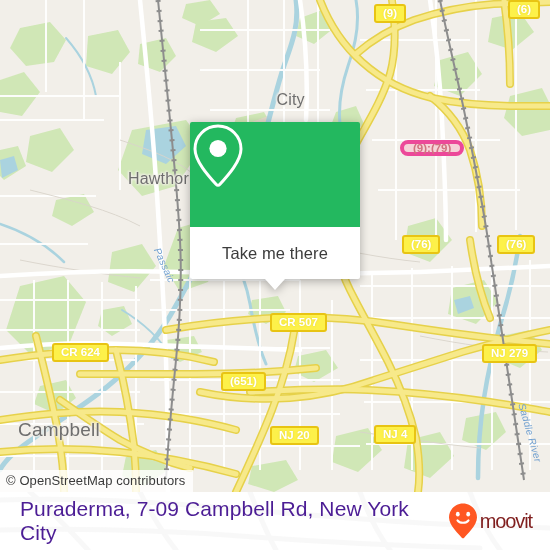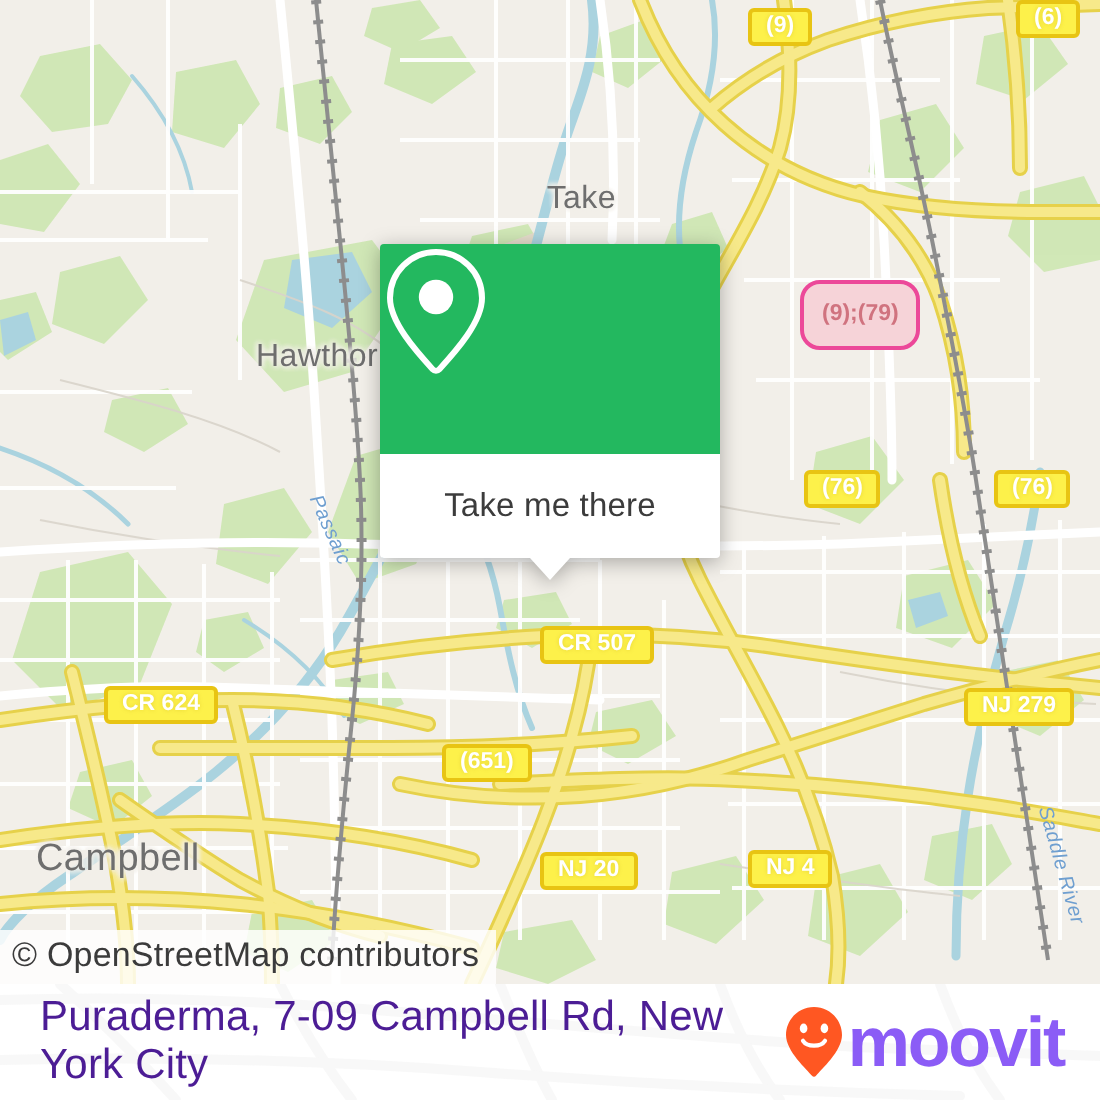--- a/index.html
+++ b/index.html
@@ -22,26 +22,26 @@
 
   .water-label{position:absolute;color:#6f9fd0;font-size:10px;font-style:italic;
       white-space:nowrap;letter-spacing:.3px;}
 
   
   .shield{position:absolute;display:flex;align-items:center;justify-content:center;
       box-sizing:border-box;white-space:nowrap;font-weight:700;}
   .shield-yellow{background:#fdf14a;border:2px solid #e8c413;color:#ffffff;
       border-radius:3px;font-size:11.5px;padding:1px 7px 2px 7px;height:19px;
       text-shadow:0 0 2px rgba(170,140,0,.25);}
-  .shield-pink{background:#f6d3d8;border:2px solid #ec4899;color:#d0737f;
-      border-radius:10px;font-size:11.5px;padding:1px 9px 2px 9px;height:35px;}
+  .shield-pink{background:#f6d3d8;border:4px solid #ec4899;color:#d0737f;
+      border-radius:10px;font-size:11.5px;padding:1px 9px 2px 9px;height:16px;}
 
   
   #attrib{position:absolute;left:0;bottom:0;background:rgba(255,255,255,.82);
-      color:#3b3b3b;font-size:17px;padding:3px 8px 4px 6px;letter-spacing:.1px;}
+      color:#3b3b3b;font-size:13px;padding:3px 8px 4px 6px;letter-spacing:.1px;}
 
   
   #popup{position:absolute;left:190px;top:122px;width:170px;
       filter:drop-shadow(0 2px 5px rgba(0,0,0,.30));}
   #popup-head{background:#23b85f;height:105px;display:flex;align-items:center;
       justify-content:center;border-radius:2px 2px 0 0;}
   #popup-foot{background:#ffffff;height:52px;display:flex;align-items:center;
       justify-content:center;position:relative;border-radius:0 0 2px 2px;}
   #popup-foot-label{color:#3c3c3c;font-size:16.5px;letter-spacing:.1px;}
   #popup-tail{position:absolute;left:50%;margin-left:-10px;bottom:-11px;
@@ -51,21 +51,21 @@
   
   #footer{position:absolute;left:0;top:492px;width:550px;height:58px;
       background:#ffffff;overflow:hidden;}
   #footer-ghost{position:absolute;left:0;top:-492px;width:550px;height:550px;
       opacity:.10;}
   #footer-inner{position:relative;width:100%;height:100%;display:flex;
       align-items:center;justify-content:space-between;padding:0 18px 0 20px;
       box-sizing:border-box;}
   #footer-title{color:#4c1d95;font-size:21px;letter-spacing:.1px;}
   #brand{display:flex;align-items:center;gap:2px;}
-  #brand-word{color:#8b5cf6;font-size:35px;font-weight:700;letter-spacing:-1.1px;
+  #brand-word{color:#7f1d1d;font-size:20px;font-weight:400;letter-spacing:-1.1px;
       line-height:1;}
 </style>
 </head>
 <body>
 
 <div id="app">
 
   <div id="map">
 
     <svg width="550" height="492" viewBox="0 0 550 492">
@@ -229,21 +229,21 @@
         <g fill="none" stroke="#8d8d8d" stroke-width="2" stroke-dasharray="2 8">
           <path d="M158 0 C162 40 166 80 170 120 C174 160 178 200 180 240
                    C182 280 180 320 176 360 C172 400 168 440 166 480" stroke-width="5"></path>
           <path d="M440 0 C448 40 458 80 466 120 C474 160 482 200 488 240
                    C494 280 500 320 506 360 C512 400 518 440 524 480" stroke-width="5"></path>
         </g>
       </g>
     </svg>
 
     <div class="place-label place-town" style="left:272px;top:56px;text-align:center;">
-      <div>Take</div>
+      <div>City</div>
       <div>Rock</div>
     </div>
     <div class="place-label place-town" style="left:128px;top:170px;">Hawthorne</div>
     <div class="place-label place-city" style="left:18px;top:420px;">Campbell</div>
 
     <div class="water-label" style="left:162px;top:246px;transform:rotate(66deg);transform-origin:left top;">Passaic</div>
     <div class="water-label" style="left:527px;top:402px;transform:rotate(74deg);transform-origin:left top;">Saddle River</div>
 
     <div class="shield shield-yellow" style="left:374px;top:4px;">(9)</div>
     <div class="shield shield-yellow" style="left:508px;top:0px;">(6)</div>

